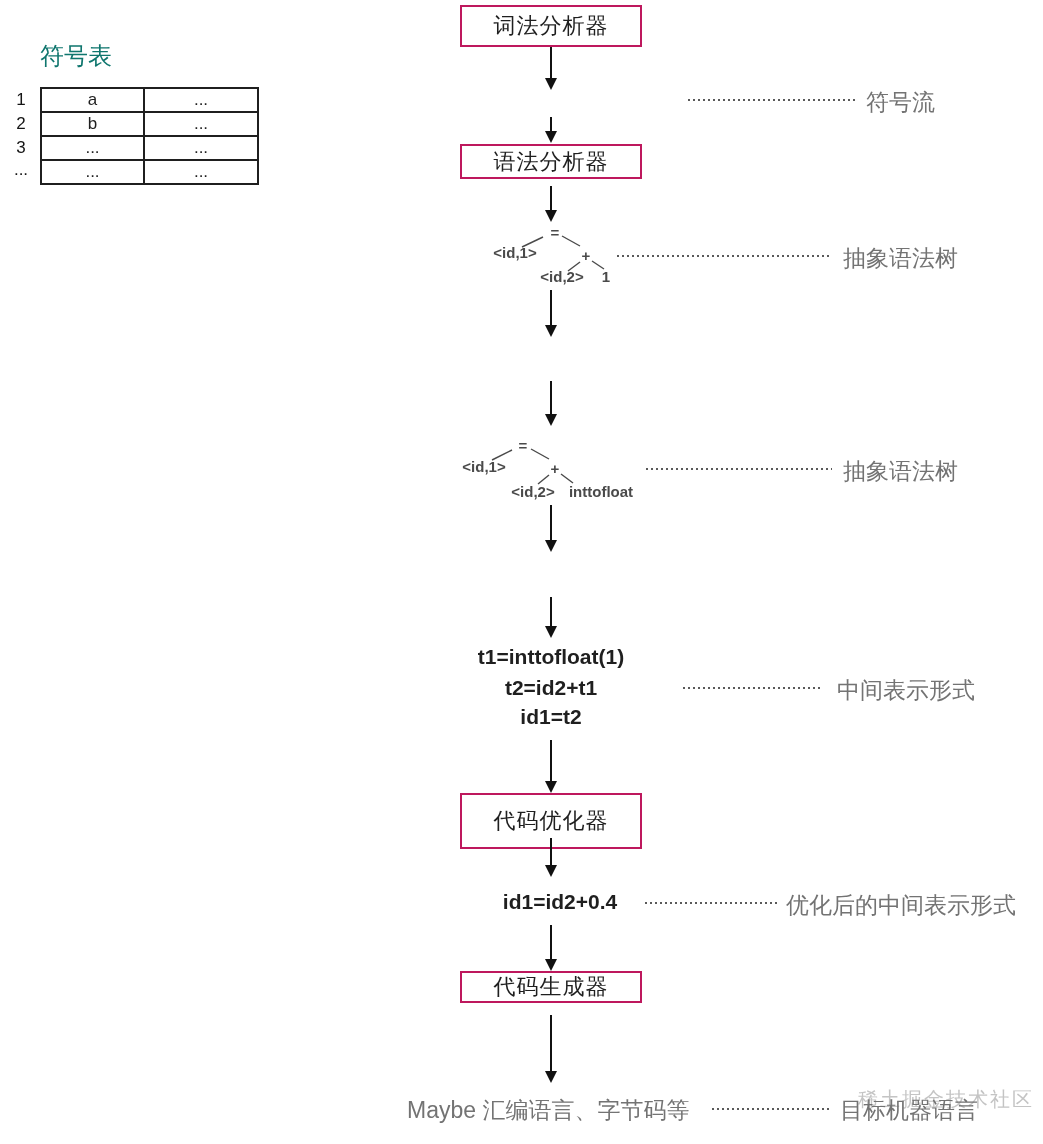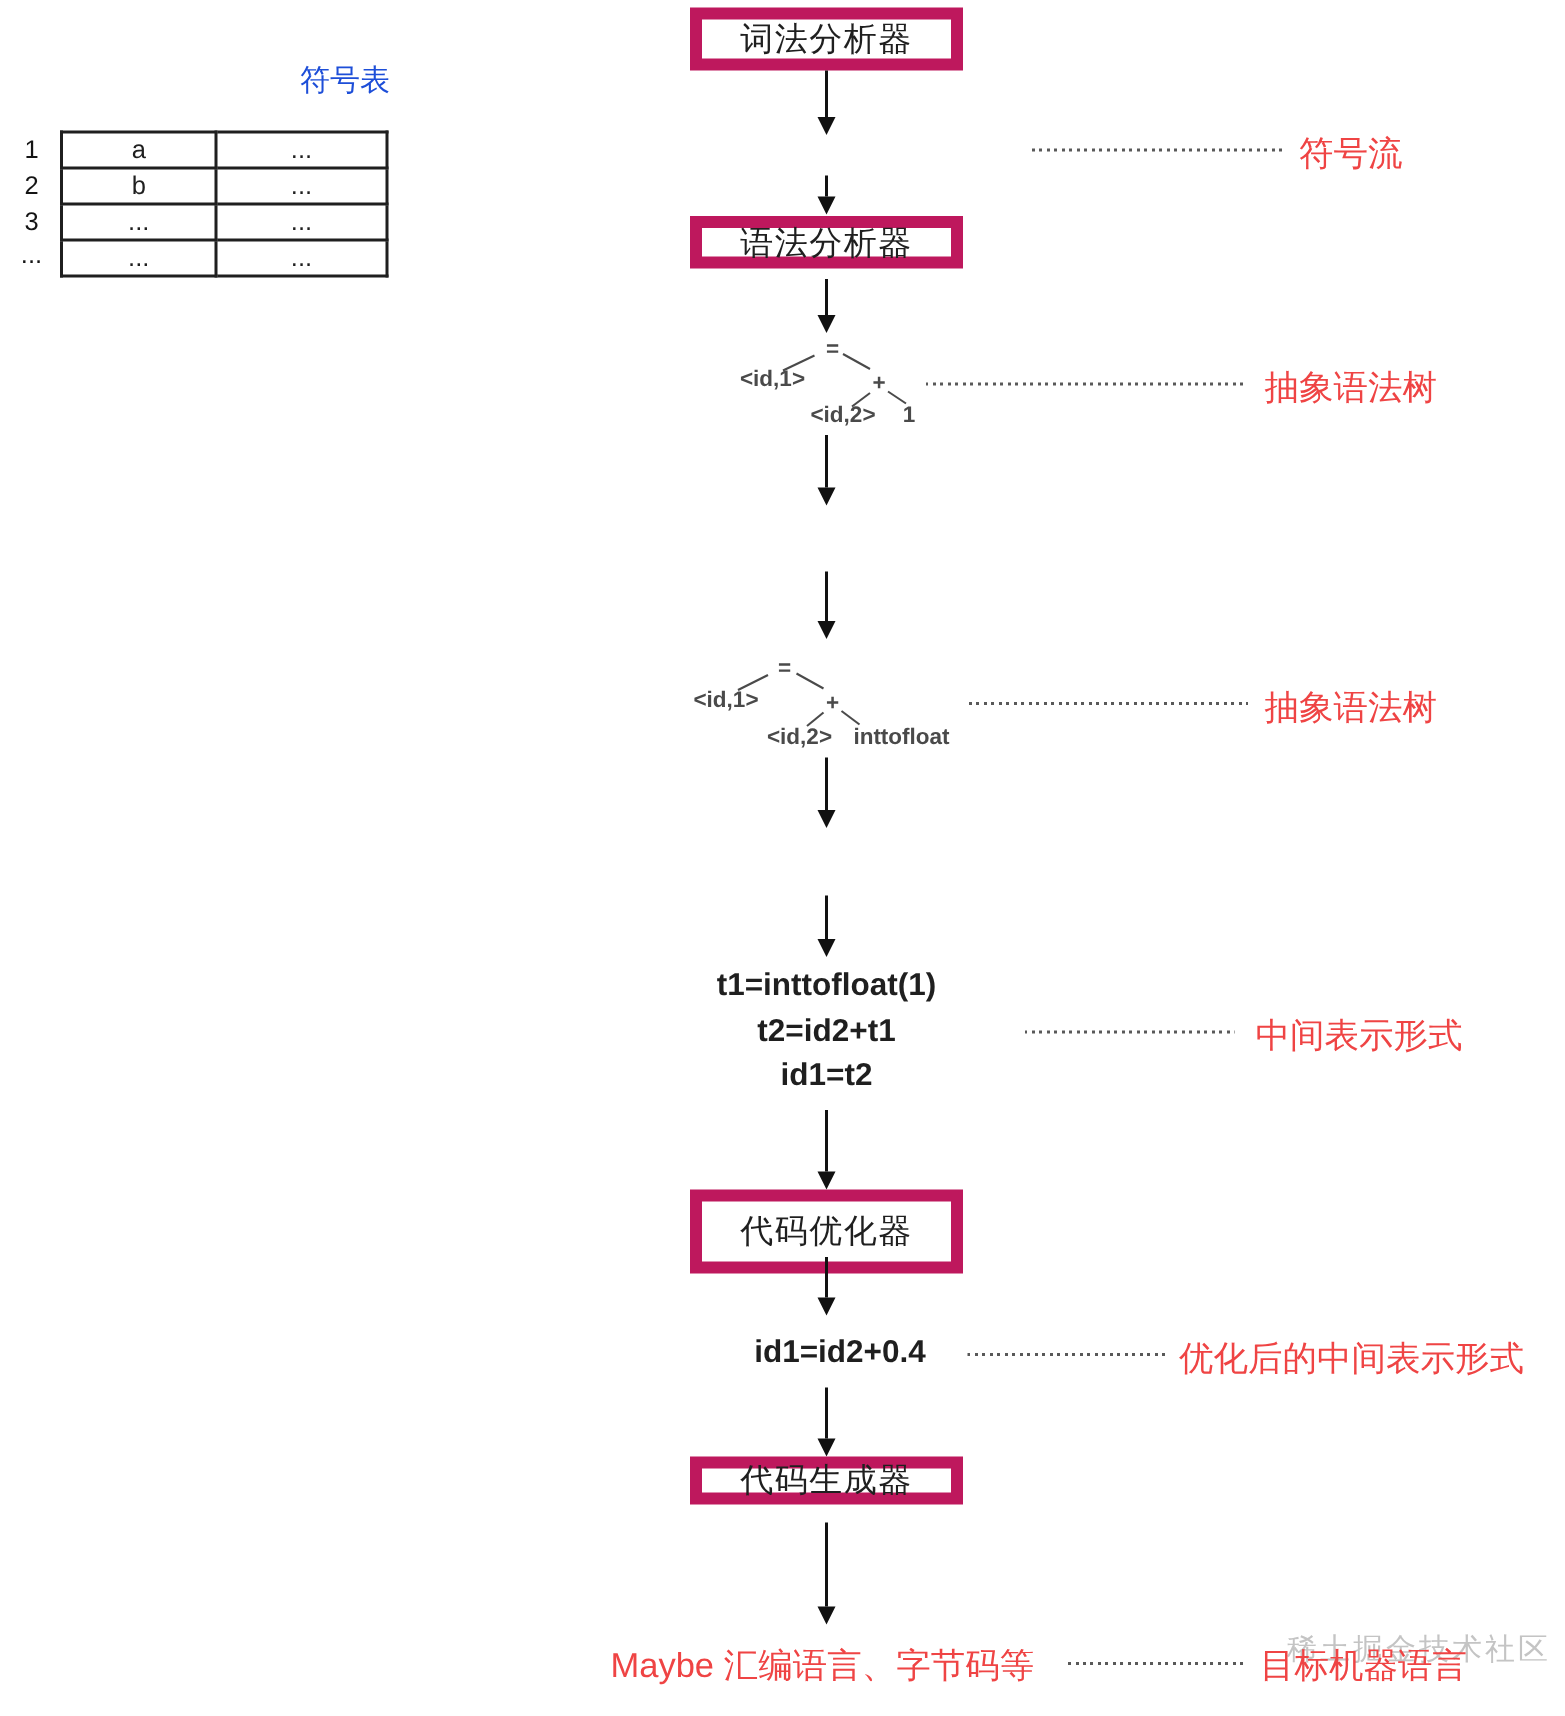--- a/index.html
+++ b/index.html
@@ -1,45 +1,45 @@
 <!DOCTYPE html>
 <html><head>
 <meta charset="utf-8">
 <style>
   html,body{margin:0;padding:0;background:#fff;}
   .canvas{position:relative;width:1043px;height:1144px;background:#fff;overflow:hidden;
           font-family:"Liberation Sans",sans-serif;color:#1f1f1f;}
 
   
-  .stage{position:absolute;left:460px;width:182px;border:8px solid #be185d;background:#fff;
+  .stage{position:absolute;left:460px;width:182px;border:2px solid #be185d;background:#fff;
          display:flex;align-items:center;justify-content:center;font-size:22px;color:#1f1f1f;
          letter-spacing:1px;white-space:nowrap;box-sizing:border-box;}
 
   
   .varrow{position:absolute;width:2px;background:#111;}
   .varrow::after{content:"";position:absolute;left:-5px;bottom:-12px;width:0;height:0;
                  border:6px solid transparent;border-top:12px solid #111;border-bottom:none;}
 
   
   .leader{position:absolute;height:2px;
           background-image:repeating-linear-gradient(to right,#595959 0 2px,transparent 2px 5px);}
 
-  .note{position:absolute;font-size:23px;color:#ef4444;white-space:nowrap;}
+  .note{position:absolute;font-size:23px;color:#737373;white-space:nowrap;}
 
   .code{position:absolute;transform:translateX(-50%);font-size:21px;font-weight:600;
         color:#1f1f1f;white-space:nowrap;}
 
   .tnode{position:absolute;transform:translateX(-50%);font-size:15px;font-weight:600;
          color:#4a4a4a;white-space:nowrap;}
   .tree-svg{position:absolute;overflow:visible;}
   .tree-svg line{stroke:#4a4a4a;stroke-width:1.4;}
 
   
-  .st-title{position:absolute;left:40px;top:40px;width:220px;text-align:right;
-            font-size:20px;color:#1d4ed8;}
+  .st-title{position:absolute;left:40px;top:40px;width:220px;text-align:left;
+            font-size:24px;color:#0f766e;}
   .st-table{position:absolute;left:40px;top:87px;border-collapse:collapse;}
   .st-table td{border:2px solid #1f1f1f;padding:0;height:22px;text-align:center;
                font-size:17px;color:#1f1f1f;}
   .st-c1{width:101px;} .st-c2{width:112px;}
   .st-num{position:absolute;left:8px;width:26px;text-align:center;font-size:17px;
           color:#141414;}
 
   .watermark{position:absolute;left:858px;top:1086px;font-size:20px;color:#c4c4c4;
              letter-spacing:2px;white-space:nowrap;}
 </style>

